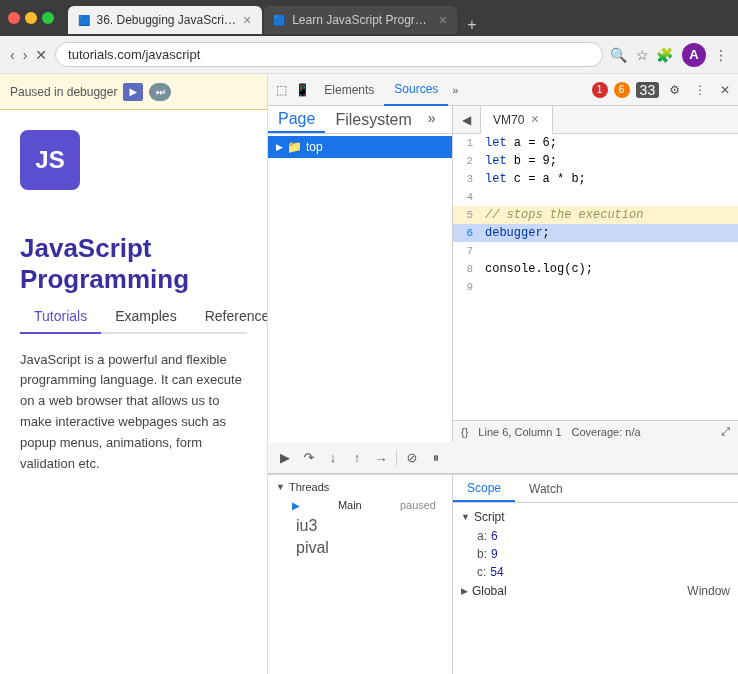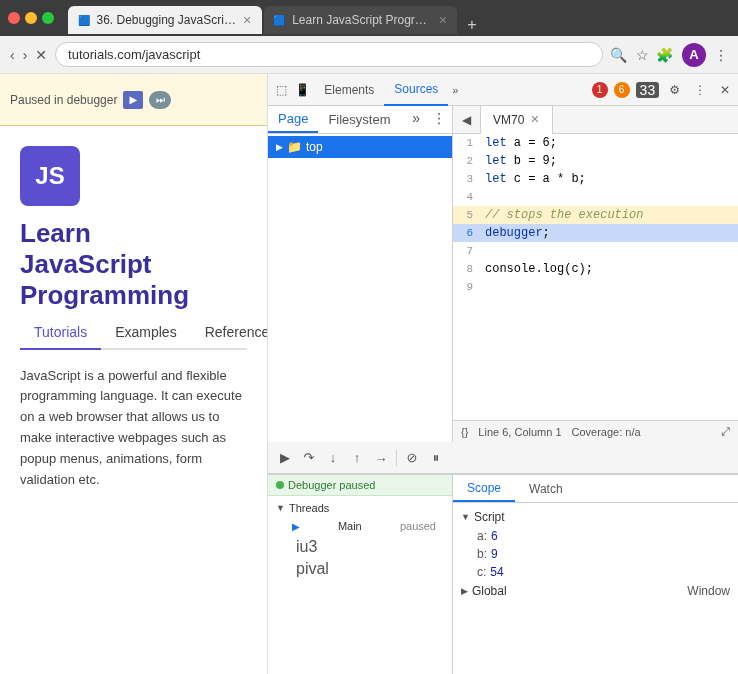--- a/index.html
+++ b/index.html
@@ -82,21 +82,21 @@
       flex-shrink: 0;
       display: flex;
       flex-direction: column;
       background: #fff;
       border-right: 1px solid #ddd;
     }
 
     .debugger-bar {
       background: #fff8e1;
       border-bottom: 1px solid #e0c97f;
-      height: 52px;
+      height: 36px;
       display: flex;
       align-items: center;
       padding: 0 10px;
       gap: 6px;
       font-size: 12px;
       color: #555;
     }
     .debugger-text { color: #555; font-size: 12px; }
     .debugger-btn { 
       background: #5c6bc0; 
@@ -234,21 +234,21 @@
       flex-direction: column;
     }
 
     .sources-sidebar-tabs {
       display: flex;
       border-bottom: 1px solid #d0d0d0;
       height: 28px;
     }
     .sidebar-tab {
       padding: 4px 10px;
-      font-size: 13px;
+      font-size: 16px;
       color: #555;
       cursor: pointer;
       display: flex;
       align-items: center;
     }
     .sidebar-tab.active {
       border-bottom: 2px solid #1a73e8;
       color: #1a73e8;
     }
     .sidebar-tab-more { margin-left: auto; font-size: 14px; color: #555; padding: 4px 6px; cursor: pointer; }
@@ -544,21 +544,21 @@
 
       <div class="debugger-bar">
         <span class="debugger-text">Paused in debugger</span>
         <button class="debugger-btn">▶</button>
         <button class="debugger-btn2">⏭</button>
       </div>
 
       <div class="website-content">
         <div class="js-logo">JS</div>
         <div class="site-title">
-          <span>Learn</span><br>
+          <br>
           <span>JavaScript</span><br>
           <span>Programming</span>
         </div>
 
         <div class="site-nav">
           <div class="site-nav-item active">Tutorials</div>
           <div class="site-nav-item">Examples</div>
           <div class="site-nav-item">References</div>
         </div>
 
@@ -682,24 +682,20 @@
         <button class="toolbar-btn" title="Step out">↑</button>
         <button class="toolbar-btn" title="Step">→</button>
         <div class="toolbar-separator"></div>
         <button class="toolbar-btn" title="Deactivate breakpoints">⊘</button>
         <button class="toolbar-btn" title="Pause on exceptions">⏸</button>
       </div>
 
       <div class="bottom-panel">
 
         <div class="debugger-status">
-          <div class="debugger-paused-banner">
-            <div class="green-dot"></div>
-            <span>Debugger paused</span>
-          </div>
           <div class="threads-section">
             <div class="threads-header">
               <span class="section-arrow">▼</span>
               <span>Threads</span>
             </div>
             <div class="thread-item">
               <span class="thread-blue-arrow">▶</span>
               <span class="thread-name">Main</span>
               <span class="thread-status">paused</span>
             </div>

